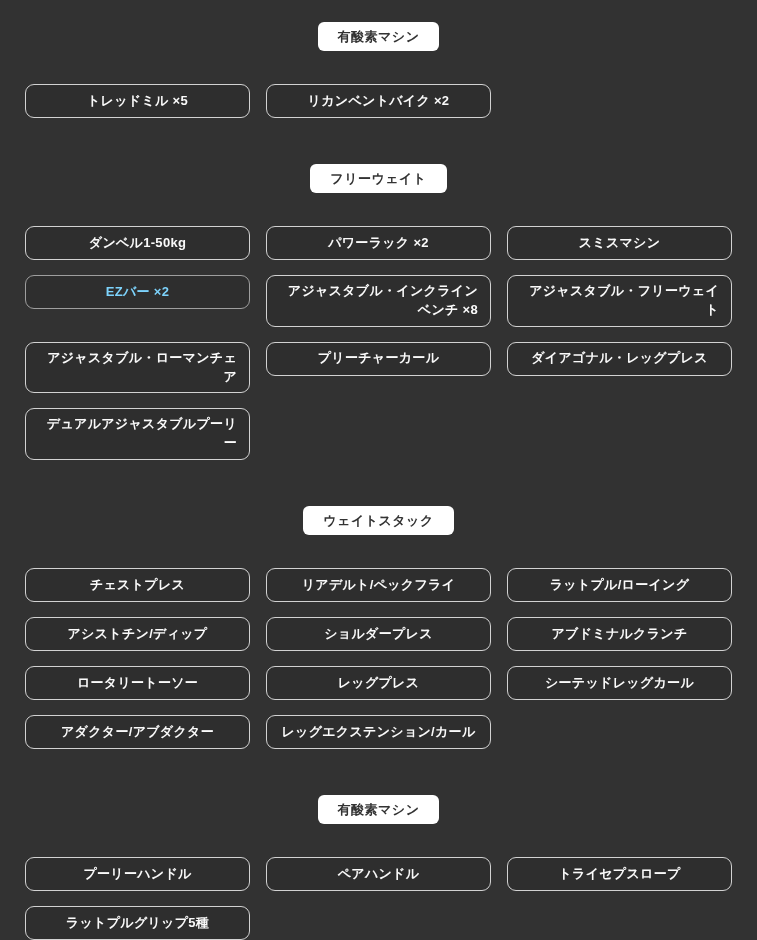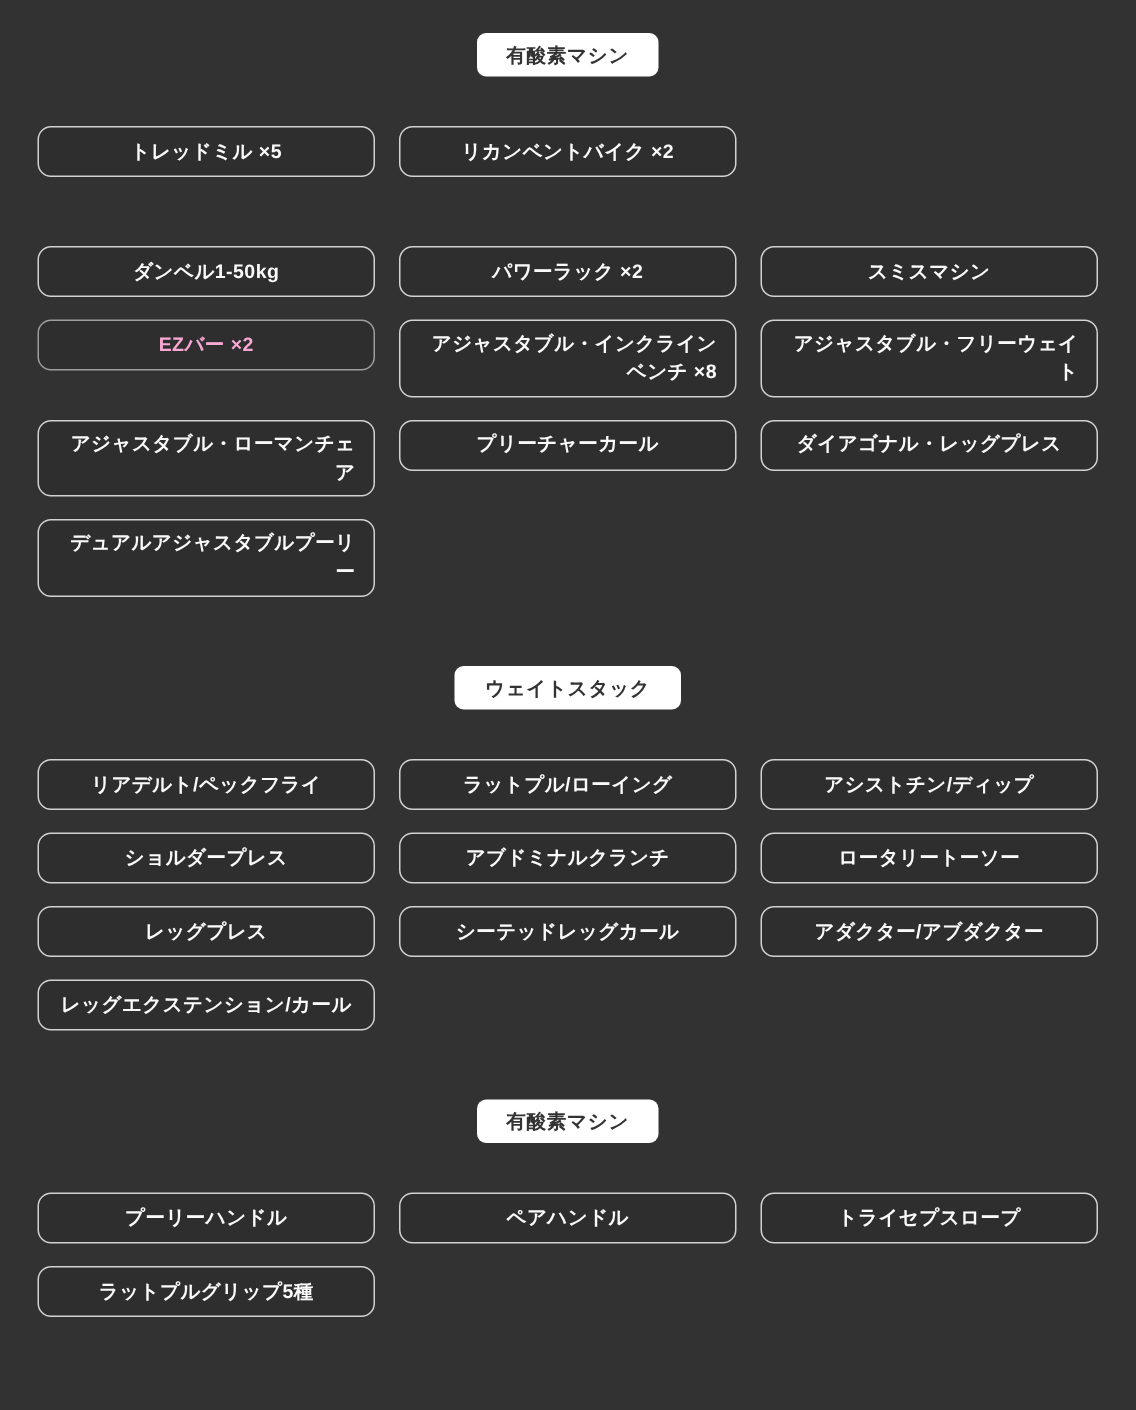--- a/index.html
+++ b/index.html
@@ -54,52 +54,54 @@
     font-weight: 700;
     line-height: 1.45;
     display: flex;
     align-items: center;
     justify-content: center;
     text-align: right;
     padding: 6px 12px;
     letter-spacing: 0.3px;
   }
   .node.muted {
-    color: #f9a8d4;
+    color: #7dd3fc;
     border-color: #9e9e9e;
   }
 </style>
 </head>
 <body>
 
 <div class="canvas">
     <div class="section">
       <div class="badge-row"><div class="badge">有酸素マシン</div></div>
       <div class="grid">
         <div class="node">トレッドミル ×5</div>
         <div class="node">リカンベントバイク ×2</div>
       </div>
     </div>
     <div class="section">
+      <div class="badge-row"><div class="badge">フリーウェイト</div></div>
       <div class="grid">
         <div class="node">ダンベル1-50kg</div>
         <div class="node">パワーラック ×2</div>
         <div class="node">スミスマシン</div>
         <div class="node muted">EZバー ×2</div>
         <div class="node">アジャスタブル・インクラインベンチ ×8</div>
         <div class="node">アジャスタブル・フリーウェイト</div>
         <div class="node">アジャスタブル・ローマンチェア</div>
         <div class="node">プリーチャーカール</div>
         <div class="node">ダイアゴナル・レッグプレス</div>
         <div class="node">デュアルアジャスタブルプーリー</div>
       </div>
     </div>
     <div class="section">
       <div class="badge-row"><div class="badge">ウェイトスタック</div></div>
       <div class="grid">
+        <div class="node">チェストプレス</div>
         <div class="node">リアデルト/ペックフライ</div>
         <div class="node">ラットプル/ローイング</div>
         <div class="node">アシストチン/ディップ</div>
         <div class="node">ショルダープレス</div>
         <div class="node">アブドミナルクランチ</div>
         <div class="node">ロータリートーソー</div>
         <div class="node">レッグプレス</div>
         <div class="node">シーテッドレッグカール</div>
         <div class="node">アダクター/アブダクター</div>
         <div class="node">レッグエクステンション/カール</div>

